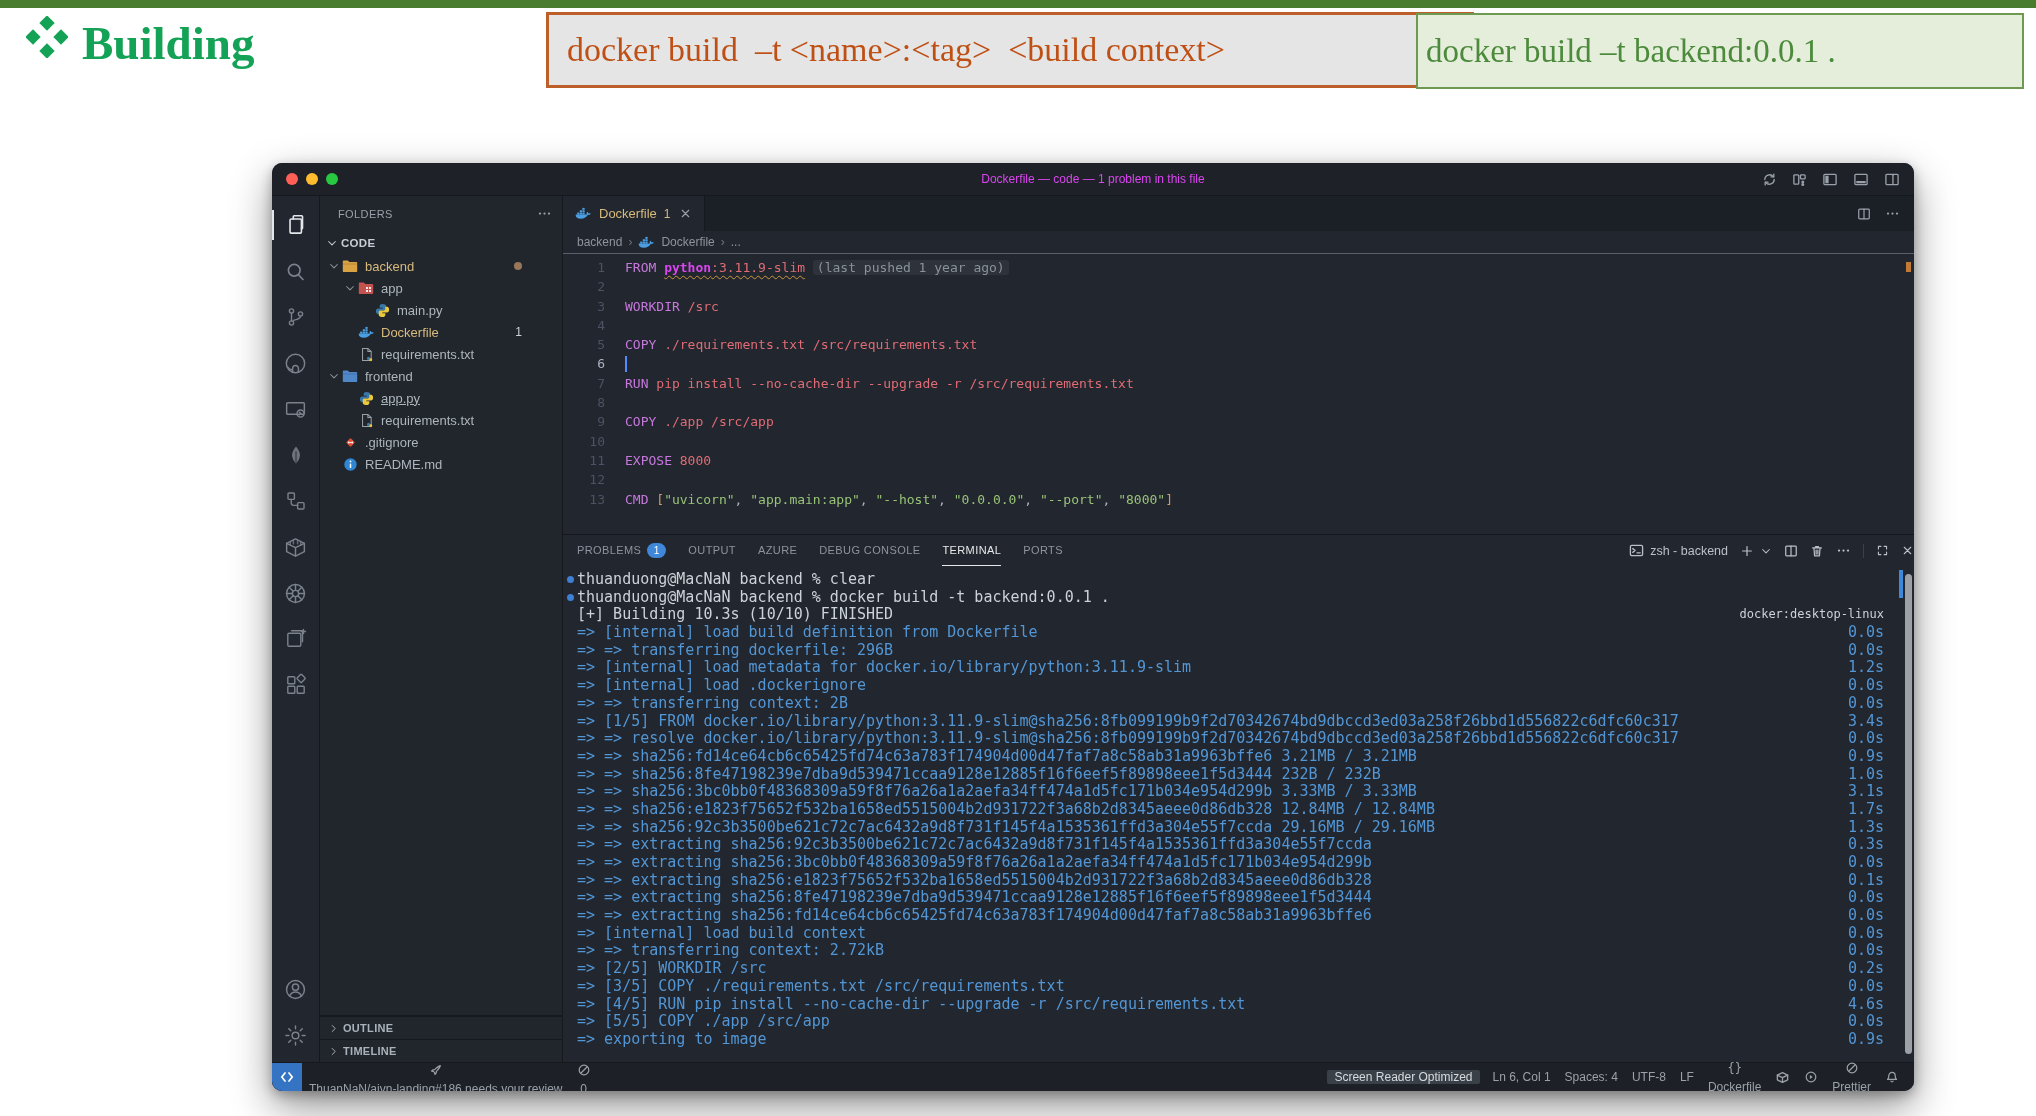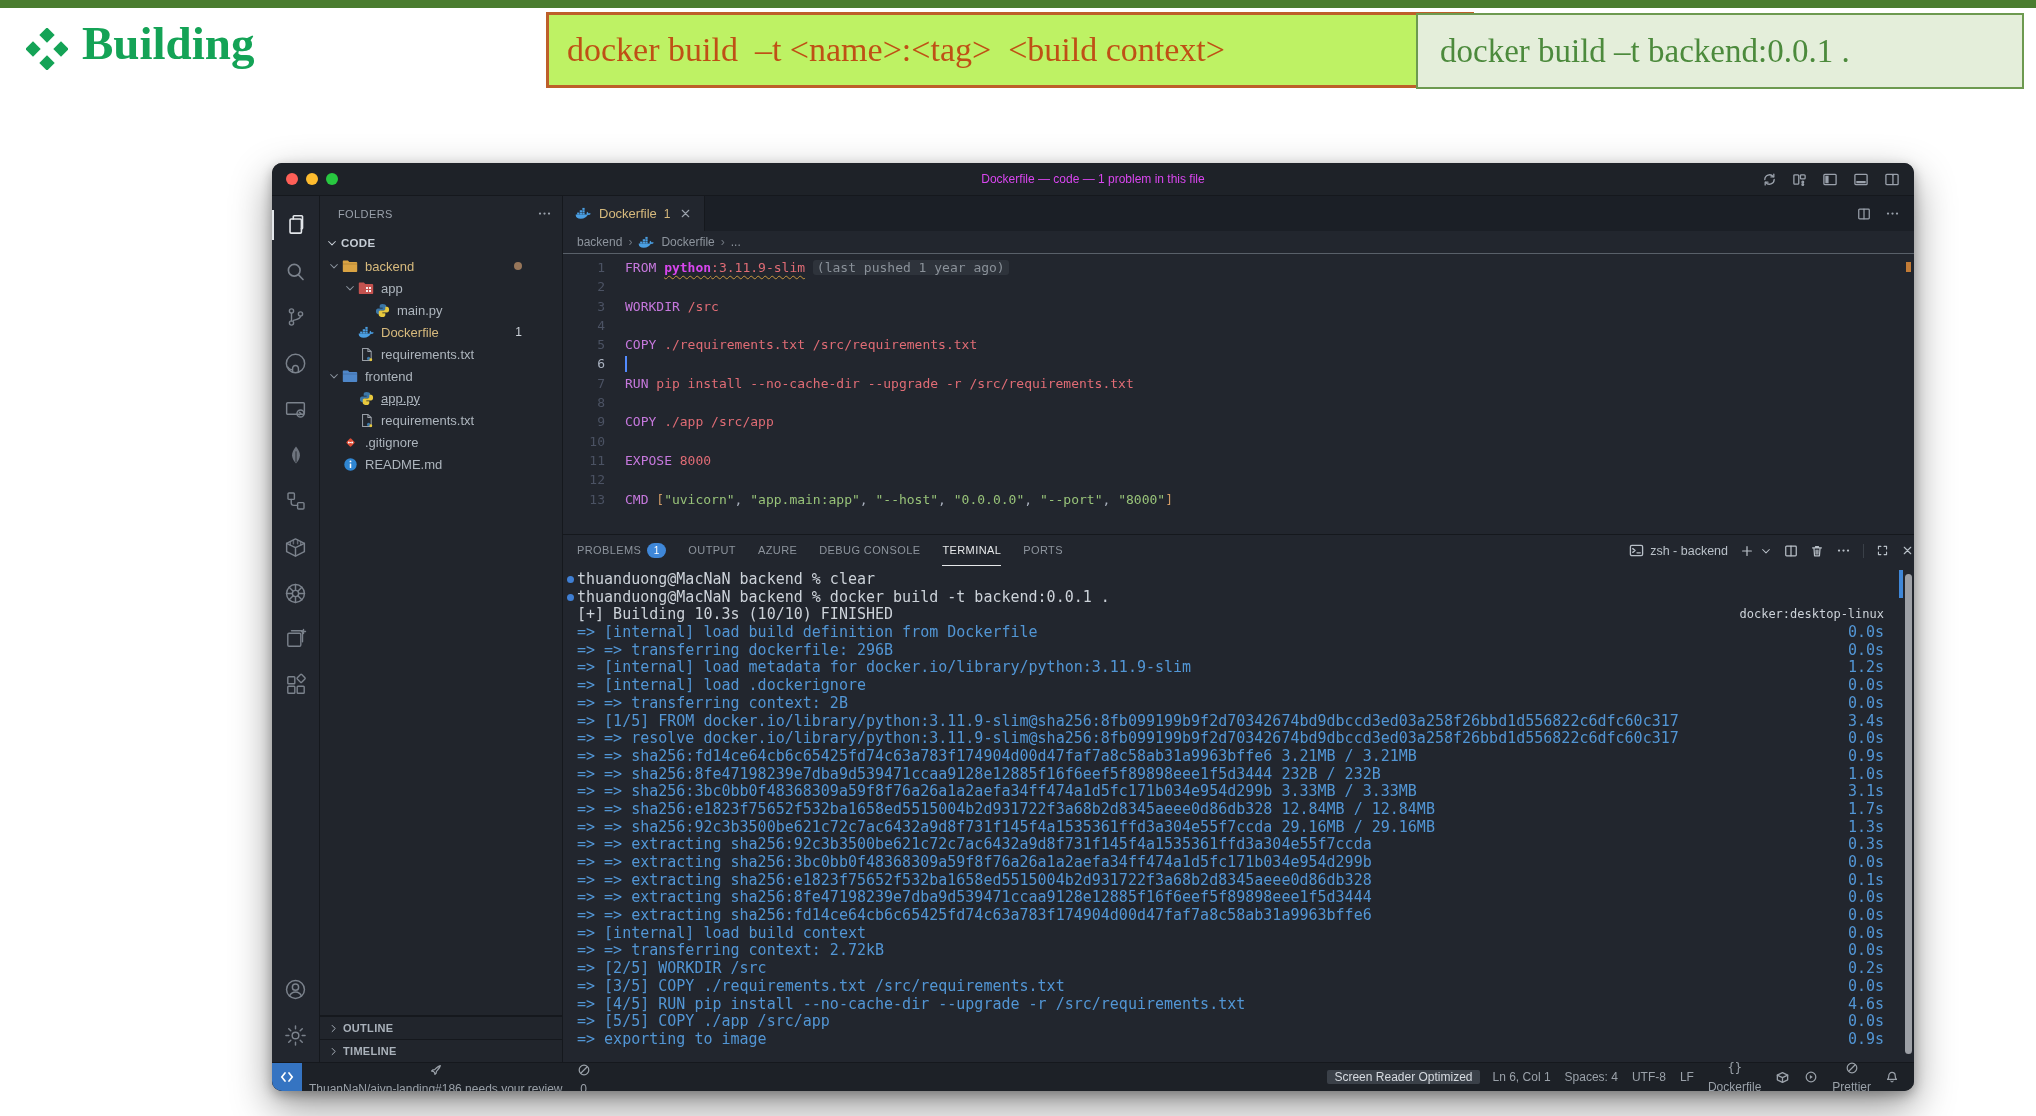--- a/index.html
+++ b/index.html
@@ -1,24 +1,24 @@
 <!DOCTYPE html>
 <html><head>
 <meta charset="utf-8">
 <style>
   html,body{margin:0;padding:0;background:#ffffff;}
   .page{position:relative;width:2036px;height:1116px;background:#fff;overflow:hidden;font-family:"Liberation Sans",sans-serif;}
   .accent{position:absolute;left:0;top:0;width:2036px;height:8px;background:#4a7c2f;}
-  .heading{position:absolute;left:26px;top:16px;margin:0;display:flex;align-items:flex-end;gap:14px;
+  .heading{position:absolute;left:26px;top:16px;margin:0;display:flex;align-items:flex-start;gap:14px;
     font-family:"Liberation Serif",serif;font-weight:bold;font-size:47px;color:#14a356;}
   .bullet{display:inline-flex;width:42px;height:42px;}
   .callout{position:absolute;display:flex;align-items:center;font-family:"Liberation Serif",serif;}
   .callout span{white-space:pre;}
-  .callout.syntax{left:546px;top:12px;width:928px;height:76px;background:#bef264;border:3px solid #bd5f2a;color:#bf5015;font-size:34px;padding-left:18px;box-sizing:border-box;}
-  .callout.example{left:1416px;top:13px;width:608px;height:76px;background:#e4eeda;border:2px solid #6d9a50;color:#4c8a3c;font-size:33px;padding-left:22px;box-sizing:border-box;}
+  .callout.syntax{left:546px;top:12px;width:928px;height:76px;background:#e5e5e5;border:3px solid #bd5f2a;color:#bf5015;font-size:34px;padding-left:18px;box-sizing:border-box;}
+  .callout.example{left:1416px;top:13px;width:608px;height:76px;background:#e4eeda;border:2px solid #6d9a50;color:#4c8a3c;font-size:33px;padding-left:8px;box-sizing:border-box;}
 
   
   .vscode{position:absolute;left:272px;top:163px;width:1642px;height:928px;border-radius:10px;overflow:hidden;
     background:#22262e;box-shadow:0 16px 40px rgba(0,0,0,.42),0 4px 12px rgba(0,0,0,.28);display:flex;flex-direction:column;
     font-size:13px;color:#adb5bd;}
   .titlebar{height:32px;background:#1e2228;display:flex;align-items:center;flex:0 0 auto;border-bottom:1px solid #15181d;position:relative;}
   .lights{display:flex;gap:8px;margin-left:14px;}
   .light{width:12px;height:12px;border-radius:50%;}
   .wtitle{position:absolute;left:0;right:0;text-align:center;font-size:12px;color:#d946ef;pointer-events:none;}
   .tb-icons{margin-left:auto;display:flex;gap:15px;margin-right:14px;color:#9aa1ab;z-index:2;}

